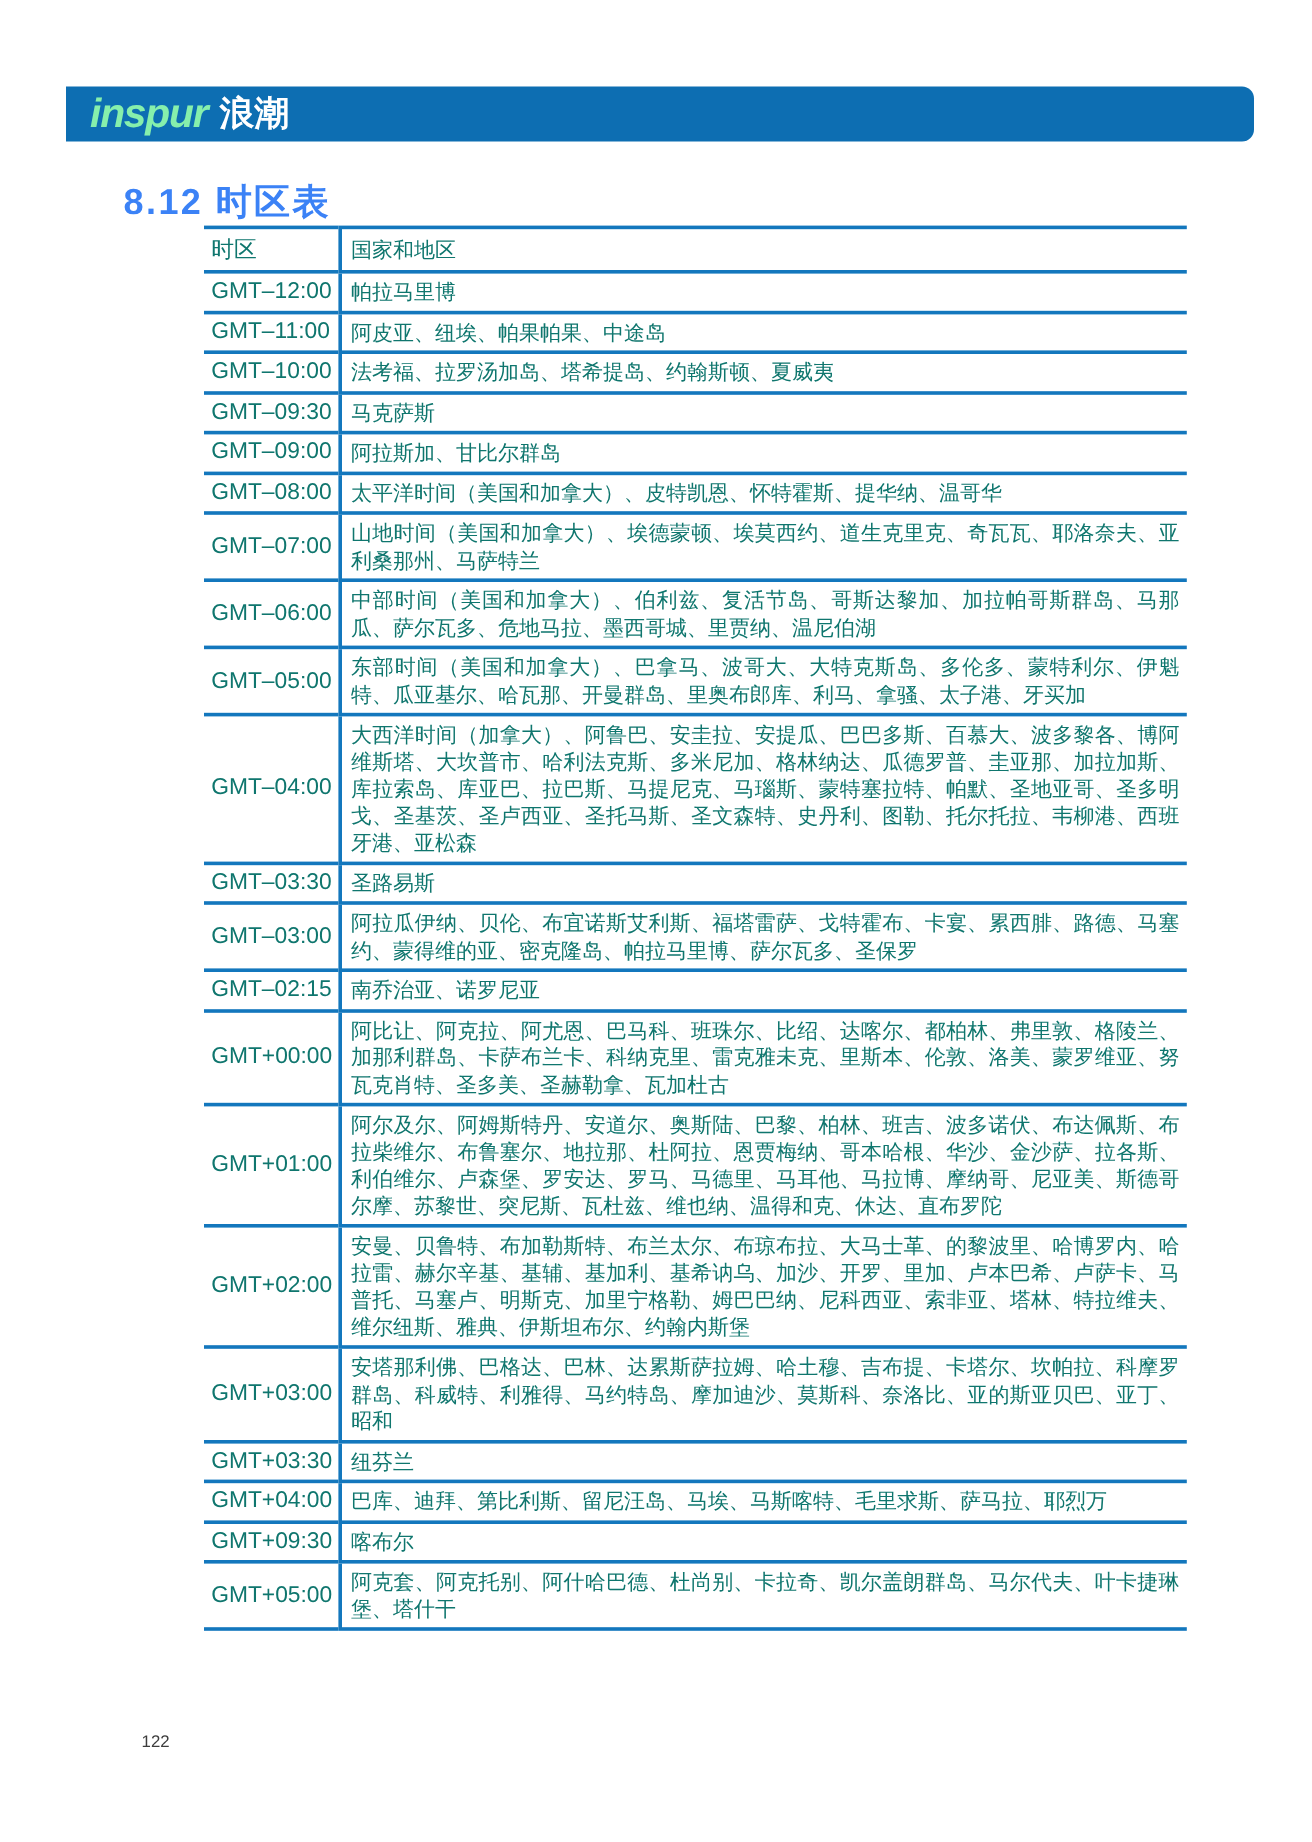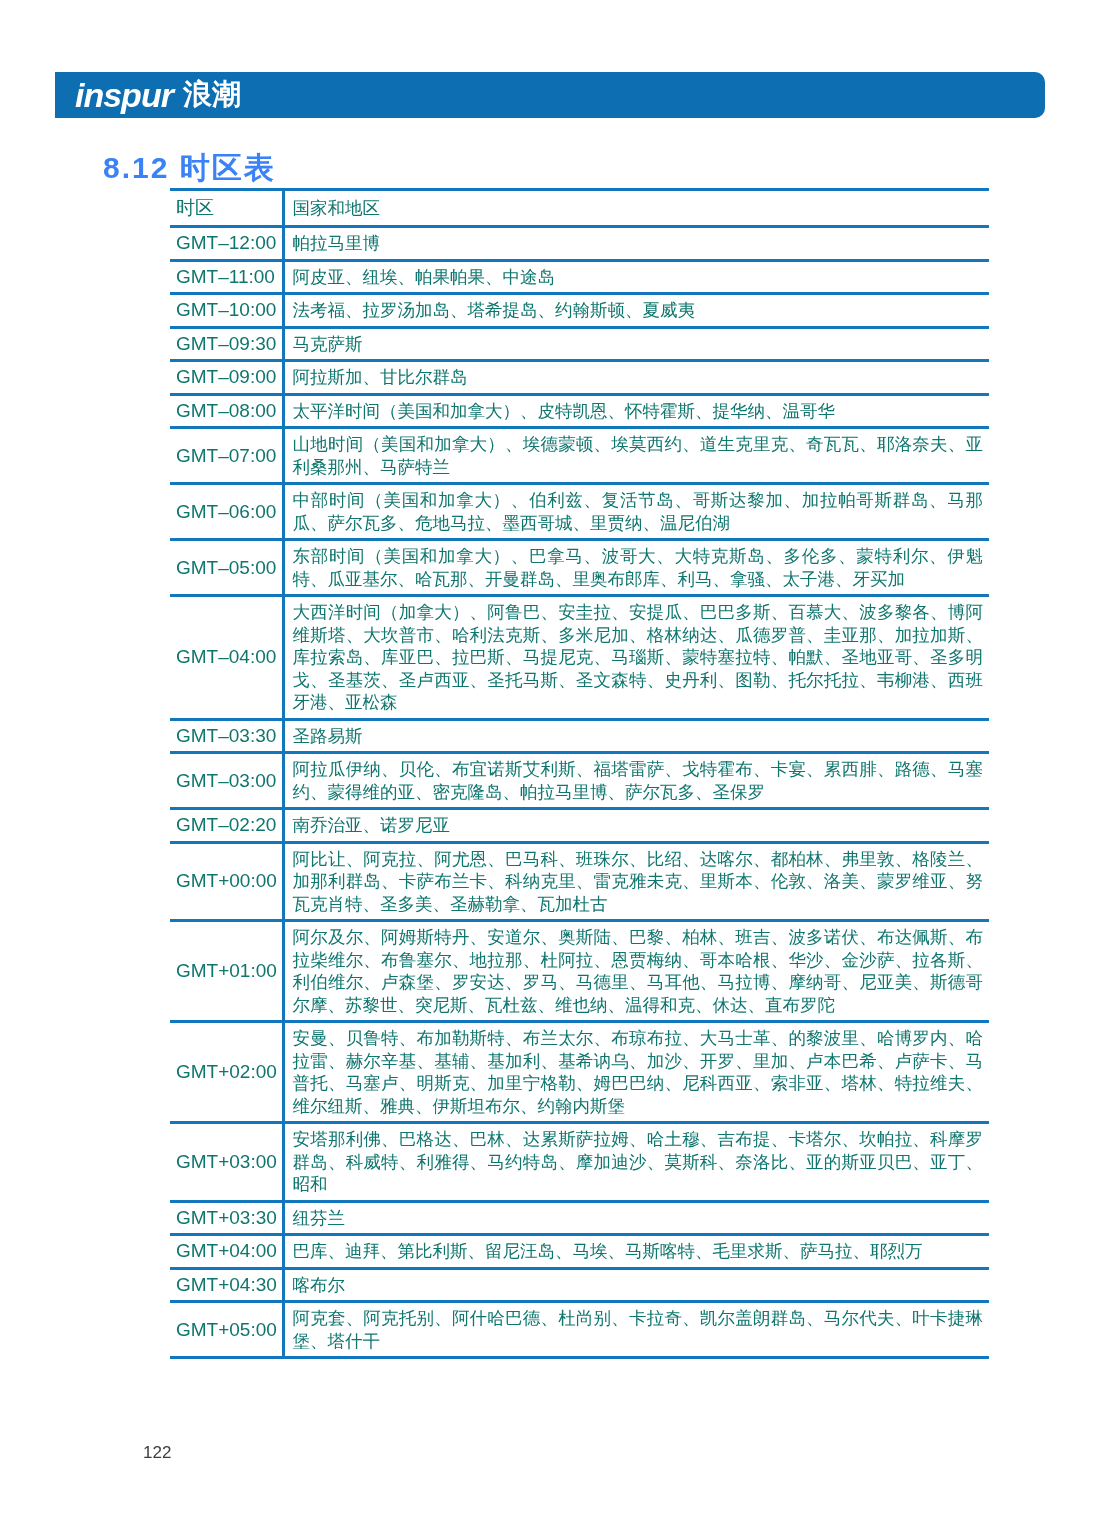--- a/index.html
+++ b/index.html
@@ -13,21 +13,21 @@
   
   .topbar{
     position:absolute;left:55px;top:72px;
     width:990px;height:46px;
     background:#0d6eb2;
     border-radius:0 10px 10px 0;
     display:flex;align-items:center;
   }
   .logo-en{
     margin-left:20px;
-    color:#ffffff;
+    color:#86efac;
     font-size:34px;font-weight:bold;font-style:italic;
     letter-spacing:-1px;
   }
   .logo-cn{
     margin-left:10px;
     color:#ffffff;
     font-size:29px;font-weight:bold;
   }
   
   .title{
@@ -67,22 +67,21 @@
     line-height:22.5px;
     padding:4px 6px 4px 8px;
     text-align:justify;
     text-justify:inter-ideograph;
   }
   th.regions{text-align:left;}
   
   .pagenum{
     position:absolute;left:118px;top:1443px;
     color:#3d3d3d;
-    font-size:17px;
-    margin-left:25px;
+    font-size:14px;
   }
 </style>
 </head>
 <body>
 
 <div class="page">
 
   <div class="topbar">
     <span class="logo-en">inspur</span>
     <span class="logo-cn">浪潮</span>
@@ -142,21 +141,21 @@
         </tr>
         <tr>
           <td class="zone">GMT–03:30</td>
           <td class="regions">圣路易斯</td>
         </tr>
         <tr>
           <td class="zone">GMT–03:00</td>
           <td class="regions">阿拉瓜伊纳、贝伦、布宜诺斯艾利斯、福塔雷萨、戈特霍布、卡宴、累西腓、路德、马塞约、蒙得维的亚、密克隆岛、帕拉马里博、萨尔瓦多、圣保罗</td>
         </tr>
         <tr>
-          <td class="zone">GMT–02:20</td>
+          <td class="zone">GMT–02:15</td>
           <td class="regions">南乔治亚、诺罗尼亚</td>
         </tr>
         <tr>
           <td class="zone">GMT+00:00</td>
           <td class="regions">阿比让、阿克拉、阿尤恩、巴马科、班珠尔、比绍、达喀尔、都柏林、弗里敦、格陵兰、加那利群岛、卡萨布兰卡、科纳克里、雷克雅未克、里斯本、伦敦、洛美、蒙罗维亚、努瓦克肖特、圣多美、圣赫勒拿、瓦加杜古</td>
         </tr>
         <tr>
           <td class="zone">GMT+01:00</td>
           <td class="regions">阿尔及尔、阿姆斯特丹、安道尔、奥斯陆、巴黎、柏林、班吉、波多诺伏、布达佩斯、布拉柴维尔、布鲁塞尔、地拉那、杜阿拉、恩贾梅纳、哥本哈根、华沙、金沙萨、拉各斯、利伯维尔、卢森堡、罗安达、罗马、马德里、马耳他、马拉博、摩纳哥、尼亚美、斯德哥尔摩、苏黎世、突尼斯、瓦杜兹、维也纳、温得和克、休达、直布罗陀</td>
         </tr>
@@ -170,21 +169,21 @@
         </tr>
         <tr>
           <td class="zone">GMT+03:30</td>
           <td class="regions">纽芬兰</td>
         </tr>
         <tr>
           <td class="zone">GMT+04:00</td>
           <td class="regions">巴库、迪拜、第比利斯、留尼汪岛、马埃、马斯喀特、毛里求斯、萨马拉、耶烈万</td>
         </tr>
         <tr>
-          <td class="zone">GMT+04:30</td>
+          <td class="zone">GMT+09:30</td>
           <td class="regions">喀布尔</td>
         </tr>
         <tr>
           <td class="zone">GMT+05:00</td>
           <td class="regions">阿克套、阿克托别、阿什哈巴德、杜尚别、卡拉奇、凯尔盖朗群岛、马尔代夫、叶卡捷琳堡、塔什干</td>
         </tr>
       </tbody>
   </table>
 
   <div class="pagenum">122</div>

